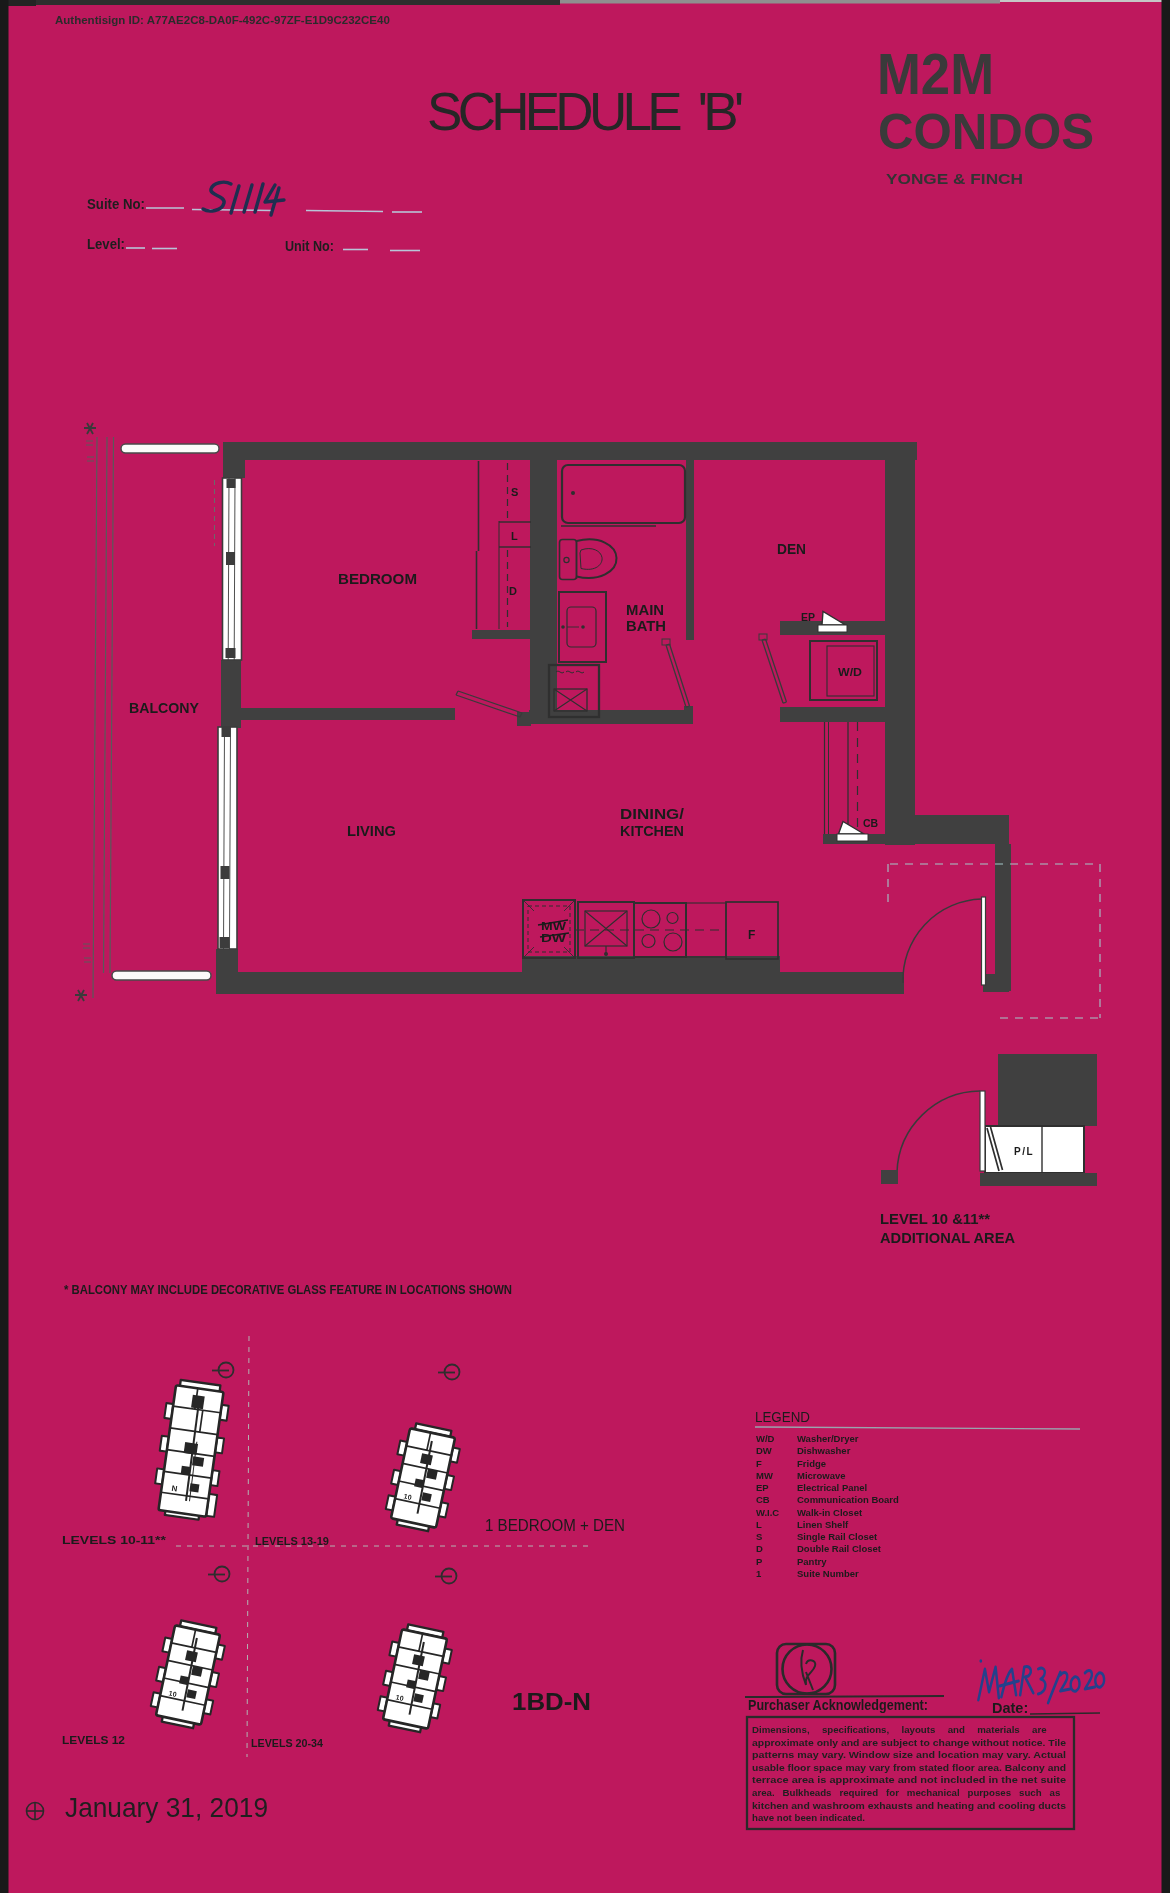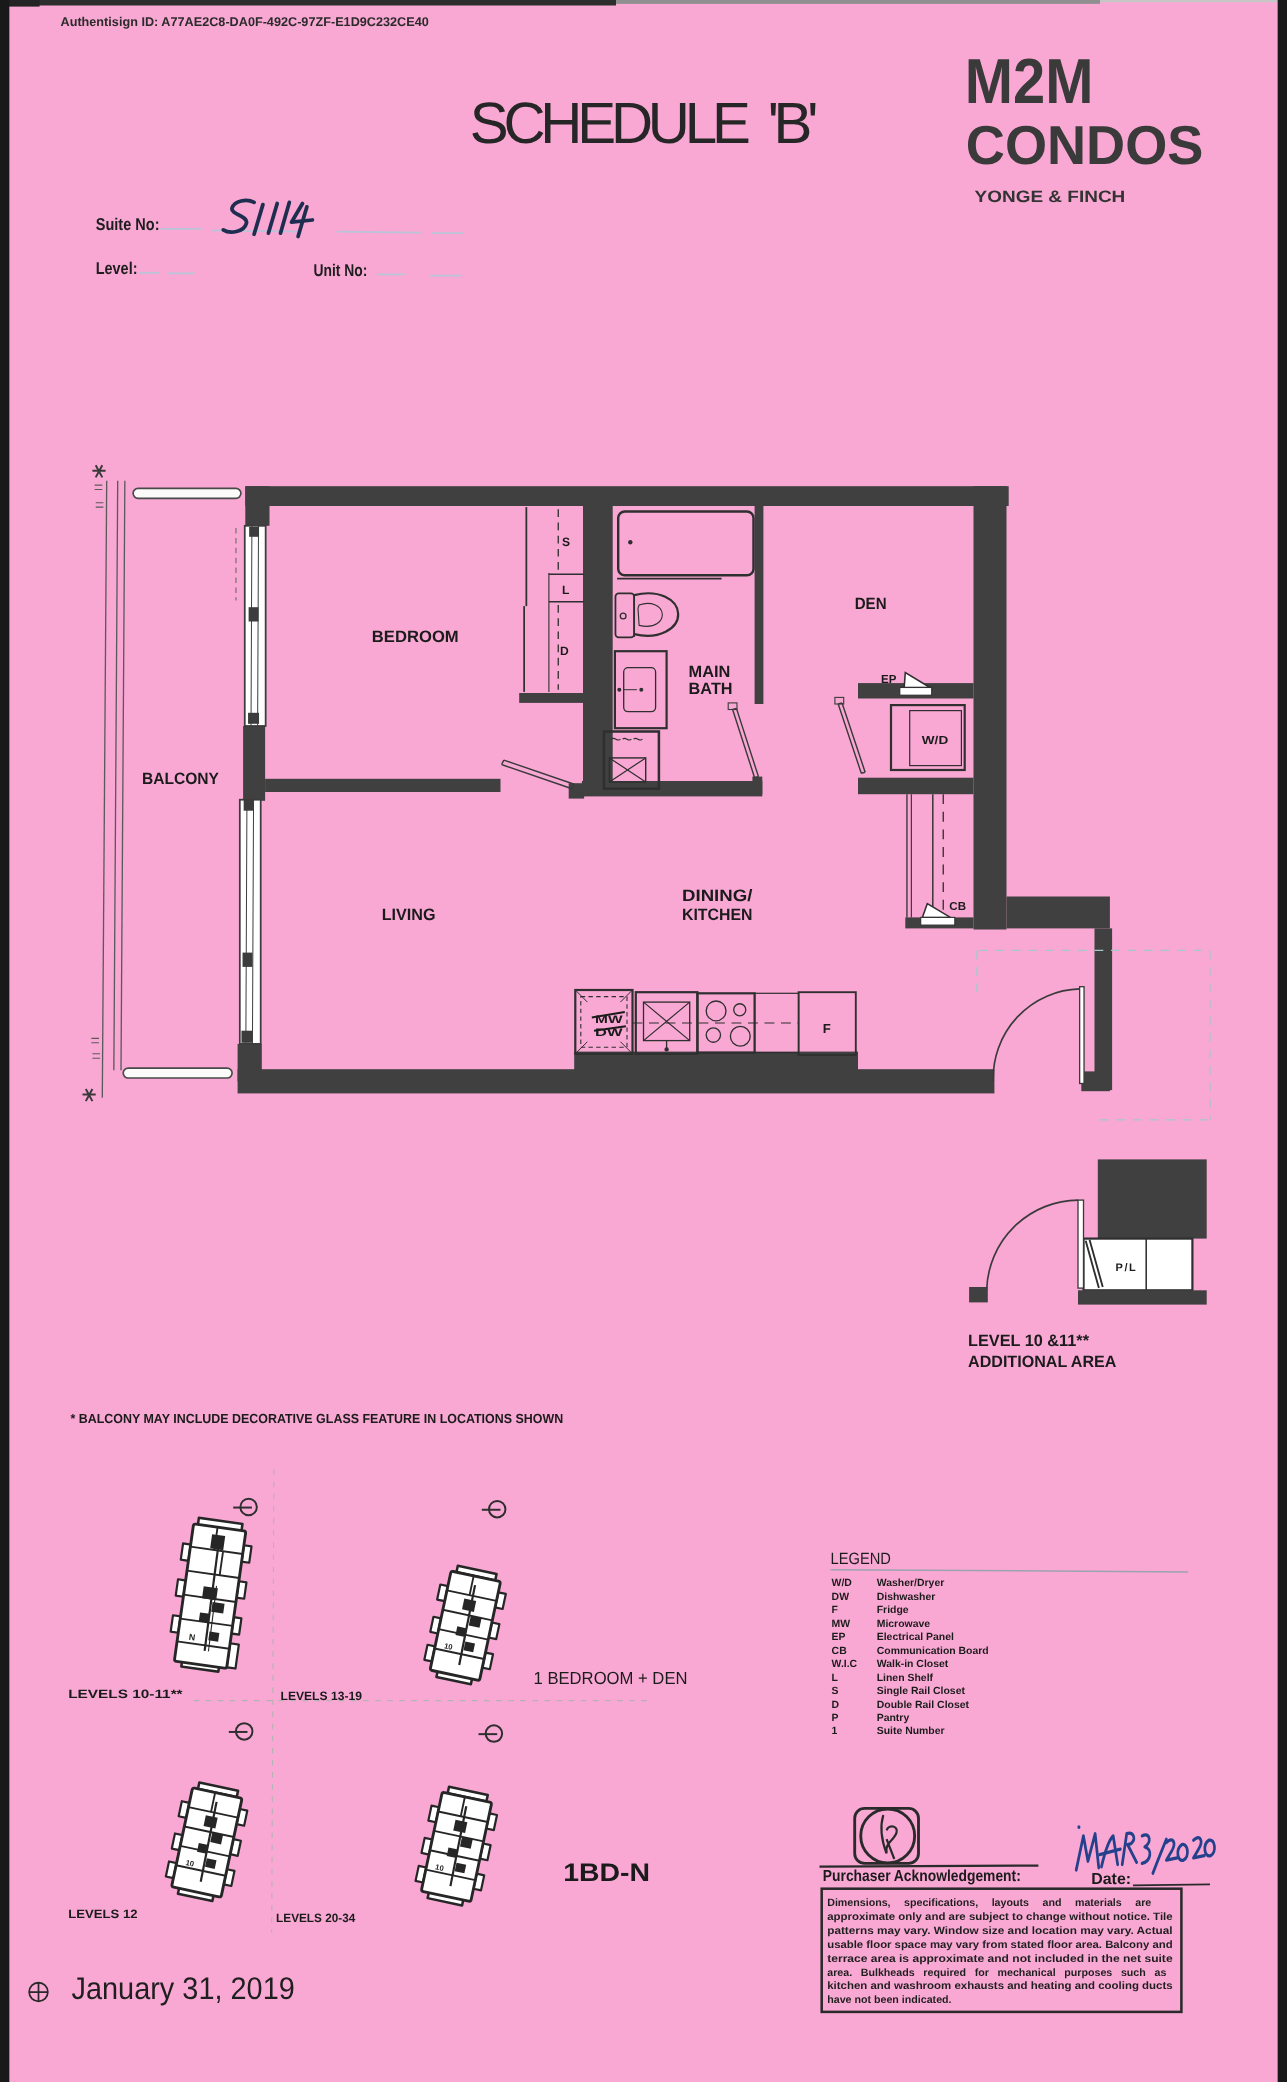--- a/index.html
+++ b/index.html
@@ -1,16 +1,16 @@
 <!DOCTYPE html>
 <html><head>
 <meta charset="utf-8">
 <style>
 html,body{margin:0;padding:0;background:#ffffff;}
-.page{position:relative;width:1170px;height:1893px;background:#f9a8d4;overflow:hidden;font-family:"Liberation Sans",sans-serif;}
+.page{position:relative;width:1170px;height:1893px;background:#be185d;overflow:hidden;font-family:"Liberation Sans",sans-serif;}
 svg{position:absolute;left:0;top:0;display:block;}
 </style>
 </head>
 <body>
 <div class="page">
 <svg width="1170" height="1893" viewBox="0 0 1170 1893">
 
 <rect x="0" y="0" width="560" height="5" fill="#2e2e2e"></rect>
 <rect x="560" y="0" width="440" height="3.5" fill="#8f8f8f"></rect>
 <rect x="1000" y="0" width="170" height="2" fill="#c6c6c6"></rect>

